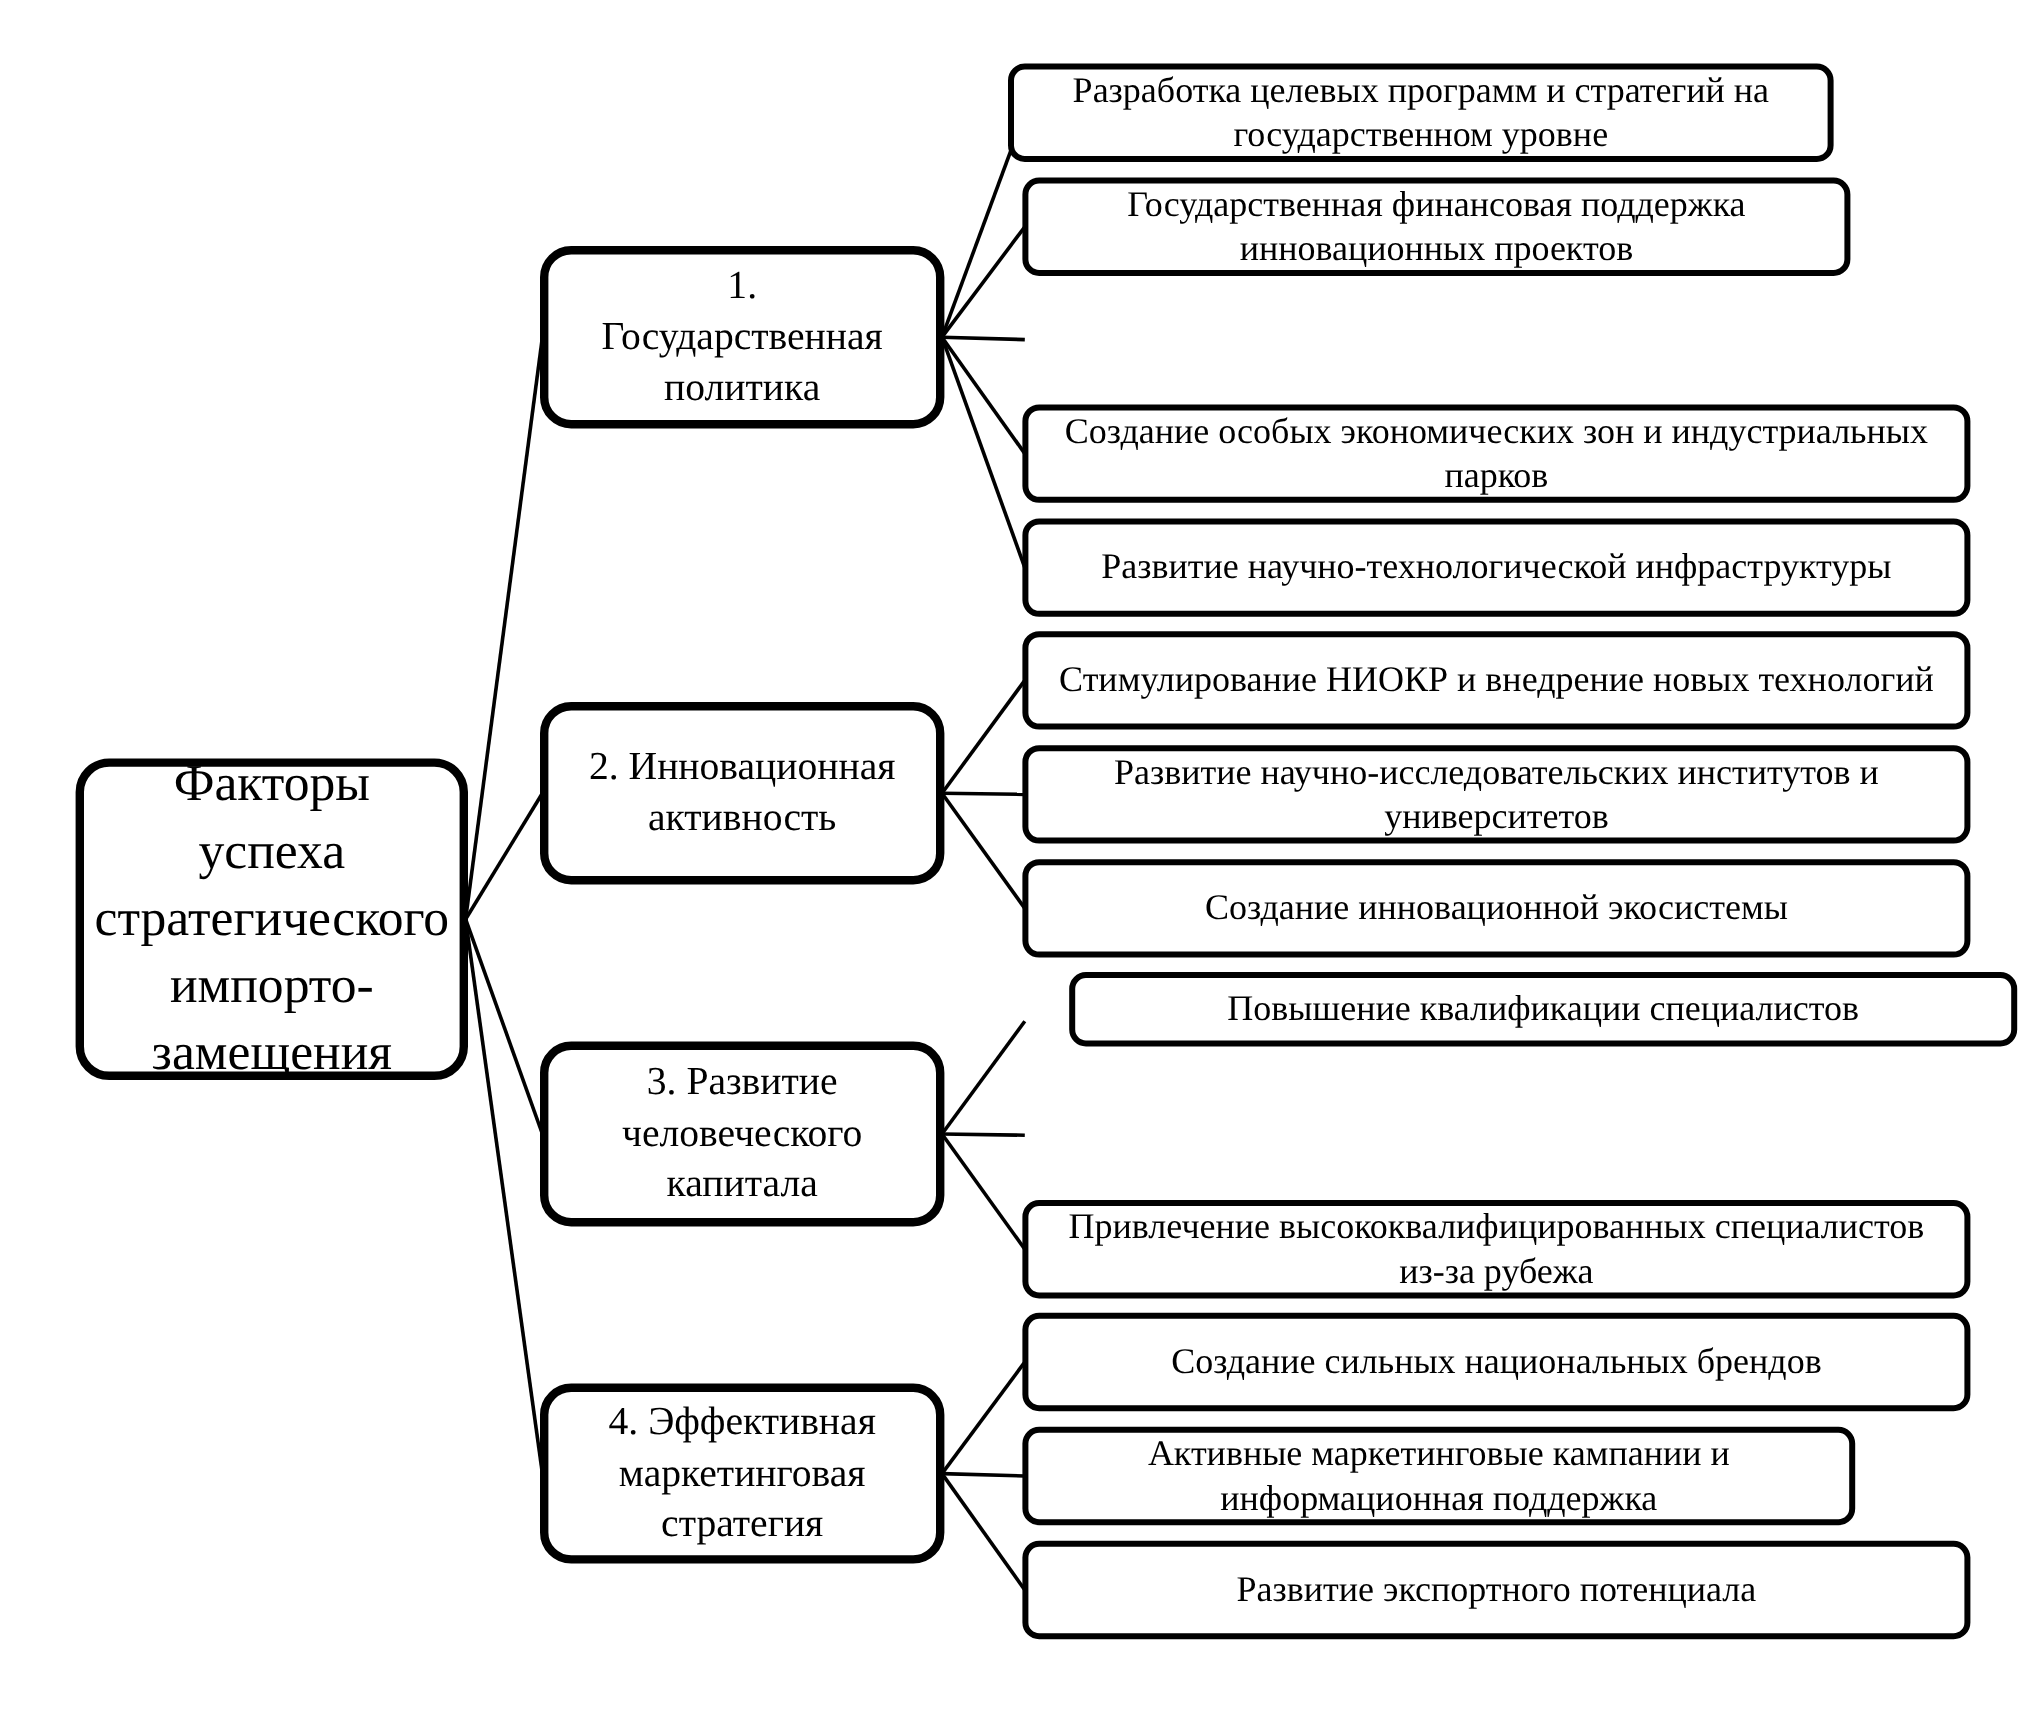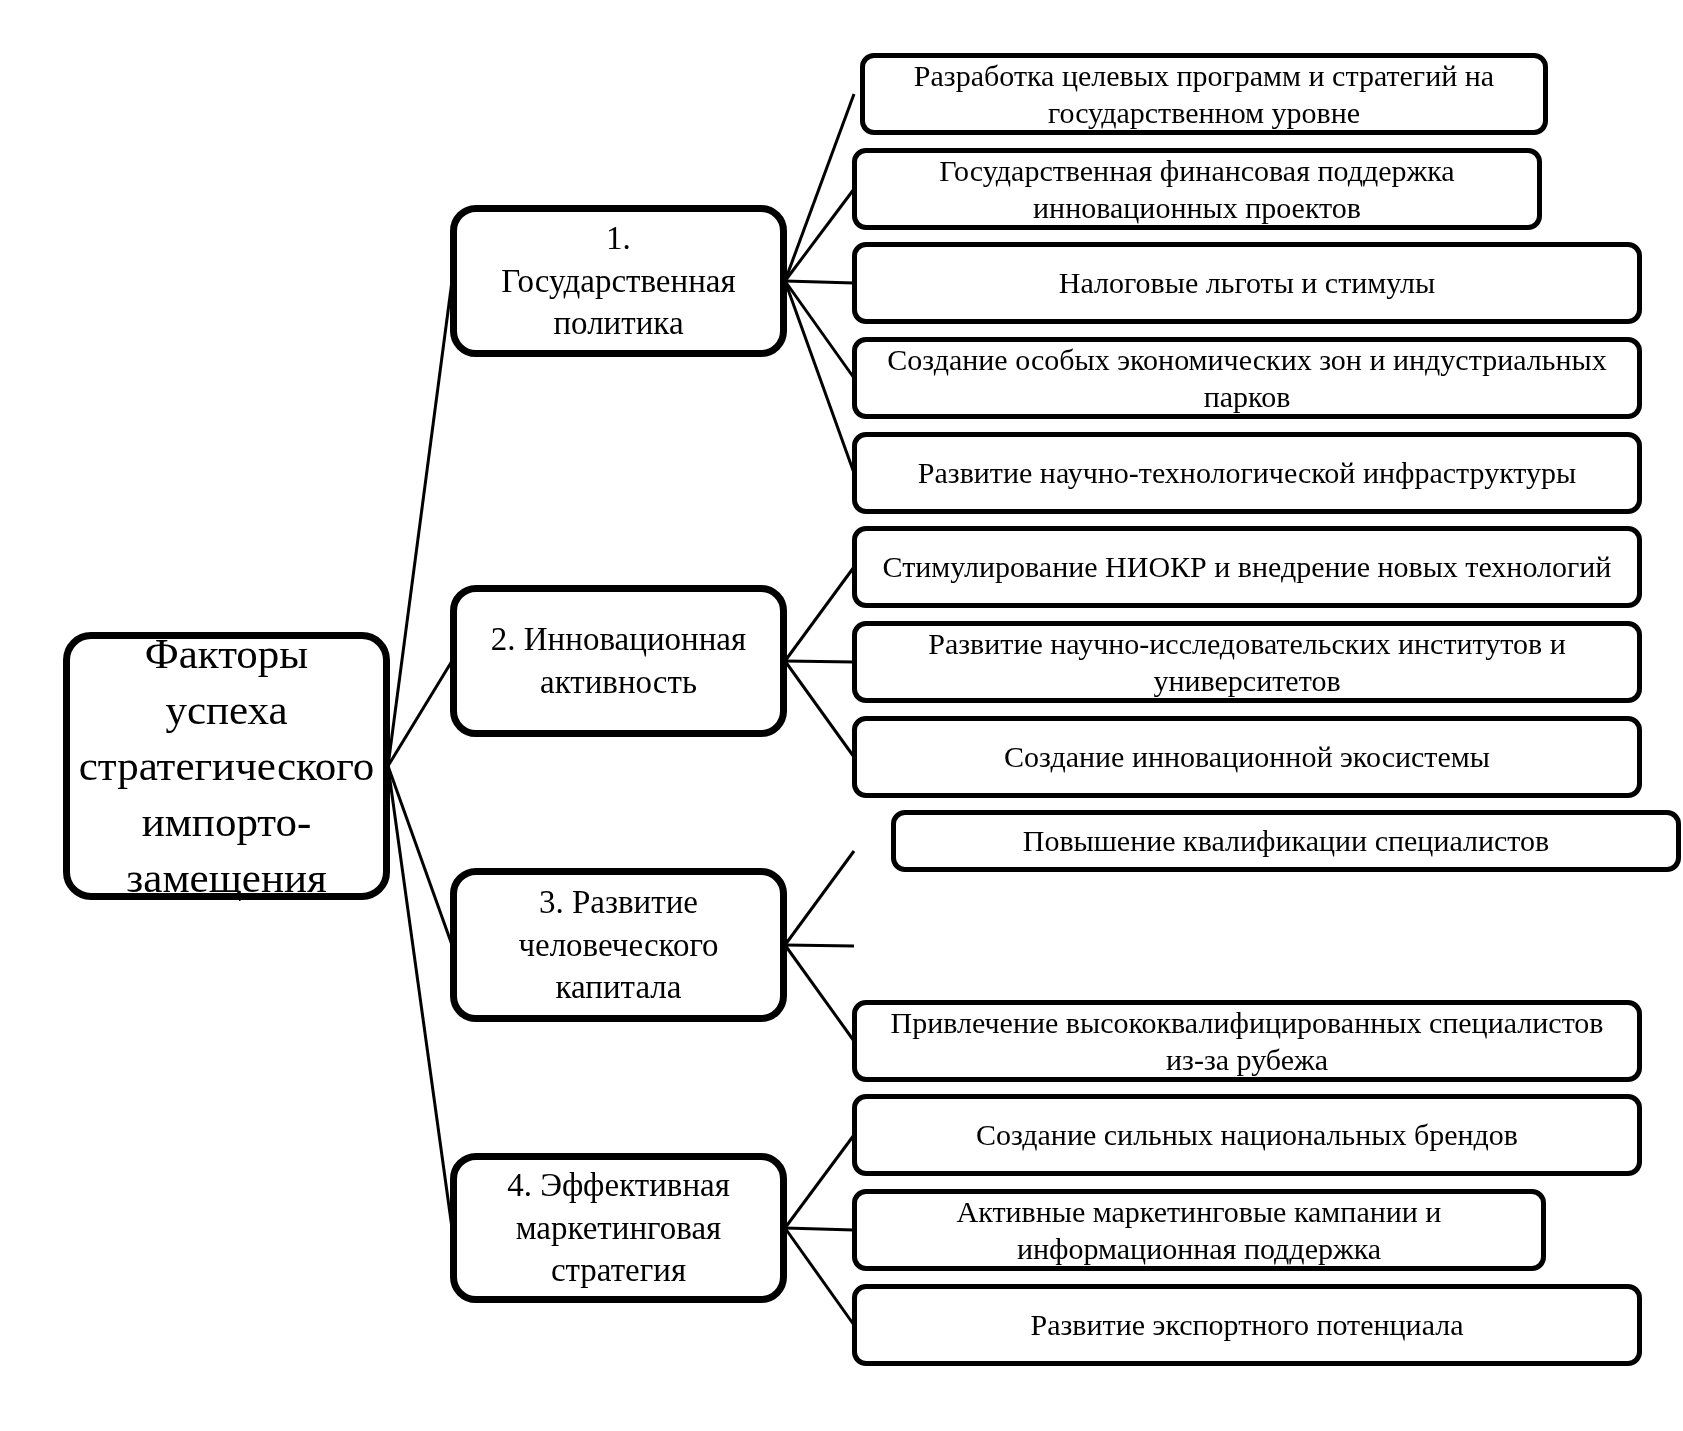--- a/index.html
+++ b/index.html
@@ -101,23 +101,22 @@
 политика</div>
   <div class="node cat" style="left:450px;top:585px;width:337px;height:152px">2. Инновационная
 активность</div>
   <div class="node cat" style="left:450px;top:868px;width:337px;height:154px">3. Развитие
 человеческого
 капитала</div>
   <div class="node cat" style="left:450px;top:1153px;width:337px;height:150px">4. Эффективная
 маркетинговая
 стратегия</div>
 
-  <div class="node leaf" style="left:860px;top:53px;width:688px;height:82px">Разработка целевых программ и стратегий на государственном уровне</div>
+  <div class="node leaf" style="left:840px;top:53px;width:688px;height:82px">Разработка целевых программ и стратегий на государственном уровне</div>
   <div class="node leaf" style="left:852px;top:148px;width:690px;height:82px">Государственная финансовая поддержка инновационных проектов</div>
-  <div class="node leaf" style="left:852px;top:242px;width:790px;height:82px">Налоговые льготы и стимулы</div>
   <div class="node leaf" style="left:852px;top:337px;width:790px;height:82px">Создание особых экономических зон и индустриальных парков</div>
   <div class="node leaf" style="left:852px;top:432px;width:790px;height:82px">Развитие научно-технологической инфраструктуры</div>
 
   <div class="node leaf" style="left:852px;top:526px;width:790px;height:82px">Стимулирование НИОКР и внедрение новых технологий</div>
   <div class="node leaf" style="left:852px;top:621px;width:790px;height:82px">Развитие научно-исследовательских институтов и университетов</div>
   <div class="node leaf" style="left:852px;top:716px;width:790px;height:82px">Создание инновационной экосистемы</div>
 
   <div class="node leaf" style="left:891px;top:810px;width:790px;height:62px">Повышение квалификации специалистов</div>
   <div class="node leaf" style="left:852px;top:1000px;width:790px;height:82px">Привлечение высококвалифицированных специалистов из-за рубежа</div>
 

